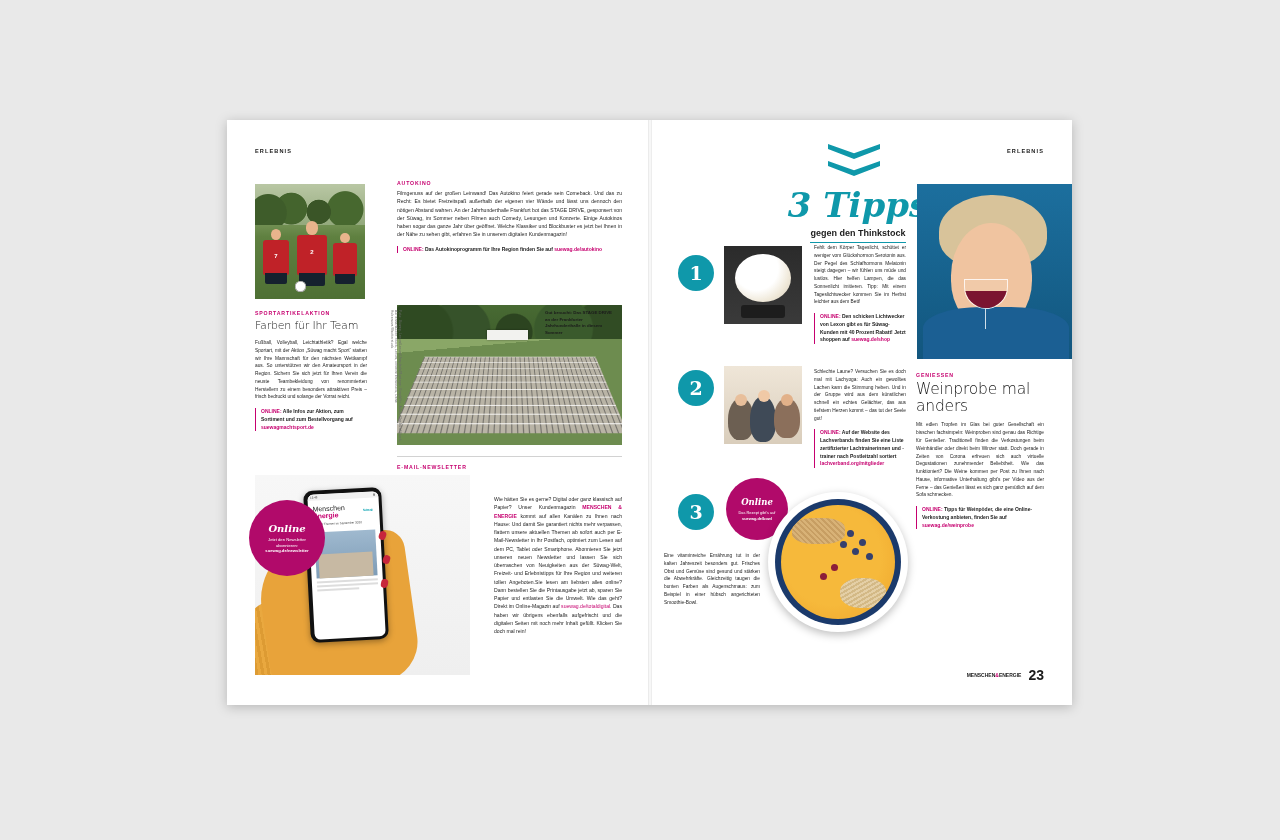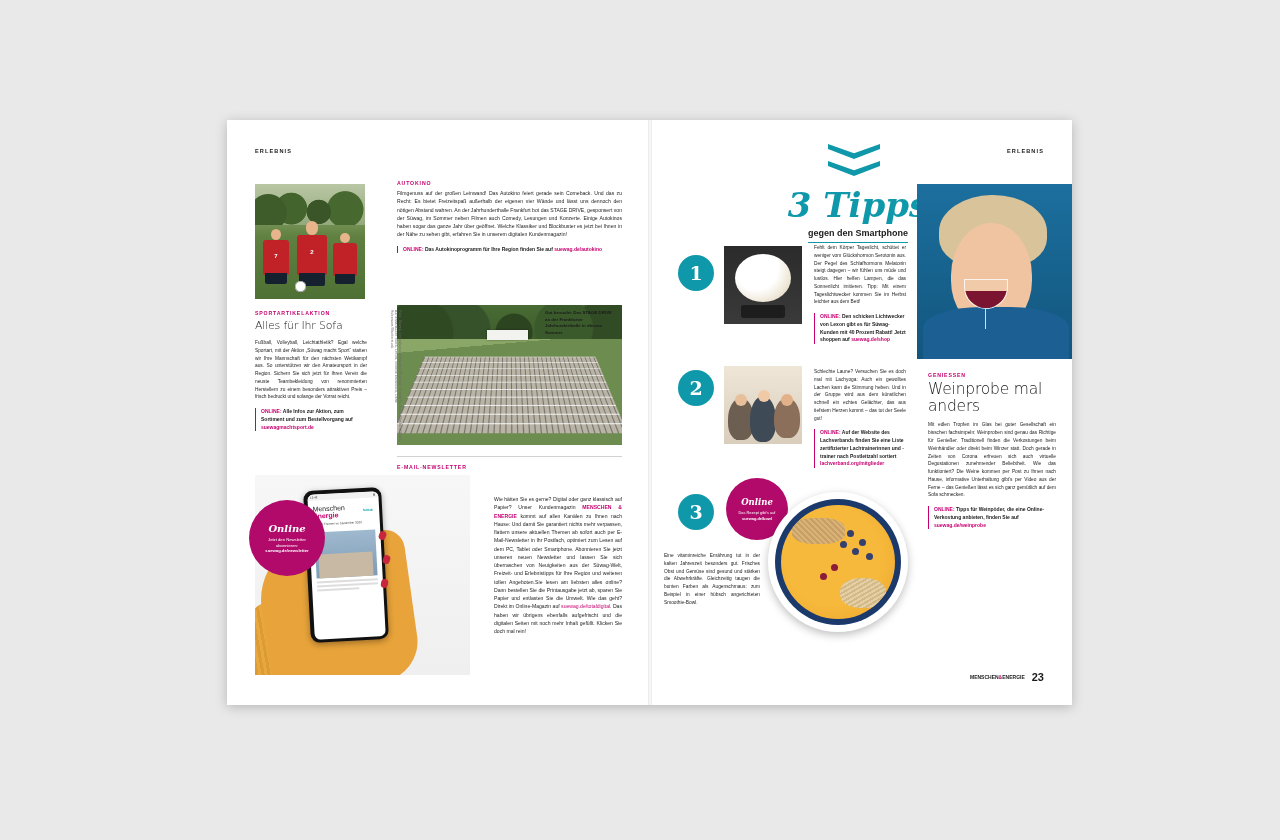--- a/index.html
+++ b/index.html
@@ -274,31 +274,31 @@
     overflow:hidden;
   }
   .wine-photo .glass .wine {
     position:absolute; left:0; bottom:0; width:100%; height:62%;
     background:#7b1430;
   }
   .wine-photo .glass .stem {
     position:absolute; left:21px; top:30px; width:1.4px; height:20px; background:rgba(255,255,255,.8);
   }
   .wine-col {
-    position:absolute; right:16px; top:252px; width:128px;
+    position:absolute; right:28px; top:252px; width:128px;
   }
   .wine-col h1 { font-size:15.5px; line-height:1.08; }
 
   .pagefoot {
     position:absolute; right:28px; bottom:22px;
     display:flex; align-items:center; gap:7px;
   }
   .pagefoot .logo { font-size:5px; font-weight:700; color:#1b1b1b; }
   .pagefoot .logo .amp { color:#c6006f; }
-  .pagefoot .pn { font-size:11px; font-weight:700; color:#1b1b1b; }
+  .pagefoot .pn { font-size:14px; font-weight:700; color:#1b1b1b; }
 </style>
 </head>
 <body>
 
 <div class="spread">
 
   <div class="page left">
     <div class="runhead l">ERLEBNIS</div>
 
     <div class="soccer-photo">
@@ -321,21 +321,21 @@
       <div class="kid" style="left:78px; top:48px; width:24px; height:52px;">
         <div class="head"></div>
         <div class="shirt"></div>
         <div class="shorts"></div>
       </div>
       <div class="ball" style="left:40px; bottom:7px;"></div>
     </div>
 
     <div style="position:absolute; left:28px; top:190px; width:112px;">
       <div class="kicker">SPORTARTIKELAKTION</div>
-      <h1 class="headline" style="font-size:11px;">Alles für Ihr Sofa</h1>
+      <h1 class="headline" style="font-size:11px;">Farben für Ihr Team</h1>
       <div class="body" style="font-size:4.8px;">Fußball, Volleyball, Leichtathletik? Egal welche Sportart, mit der Aktion „Süwag macht Sport“ statten wir Ihre Mannschaft für den nächsten Wettkampf aus. So unterstützen wir den Amateursport in der Region. Sichern Sie sich jetzt für Ihren Verein die neuste Teambekleidung von renommierten Herstellern zu einem besonders attraktiven Preis – frisch bedruckt und solange der Vorrat reicht.</div>
       <div class="online-note">
         <span class="tag">ONLINE:</span>
         <span>Alle Infos zur Aktion, zum Sortiment und zum Bestellvorgang auf</span>
         <span class="link">suewagmachtsport.de</span>
       </div>
     </div>
 
     <div style="position:absolute; left:170px; top:60px; width:225px;">
       <div class="kicker">AUTOKINO</div>
@@ -412,21 +412,21 @@
     <div class="chevrons" style="left:178px; transform:none;">
       <div class="chev"></div>
       <div class="chev"></div>
     </div>
 
     <div class="tipps-title" style="left:108px; transform:none; top:68px; width:200px;">
       <div class="big">
         <span>3</span>
         <span>Tipps</span>
       </div>
-      <div class="sub">gegen den Smartphone</div>
+      <div class="sub">gegen den Thinkstock</div>
     </div>
 
     <div class="num-circle" style="left:28px; top:135px;">
       <span>1</span>
     </div>
     <div class="tip-photo lamp" style="left:74px; top:126px; width:78px; height:78px;">
       <div class="globe"></div>
       <div class="base"></div>
     </div>
     <div style="position:absolute; left:164px; top:124px; width:92px;">

